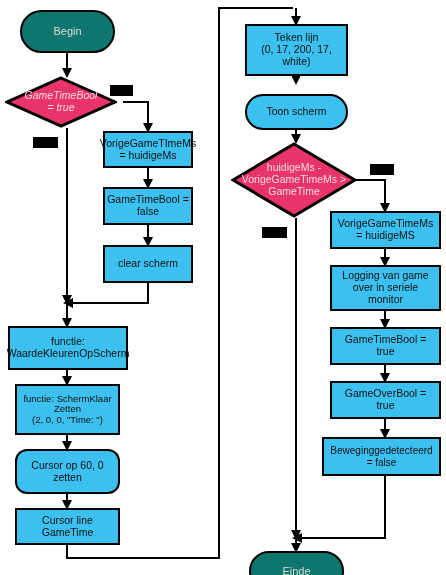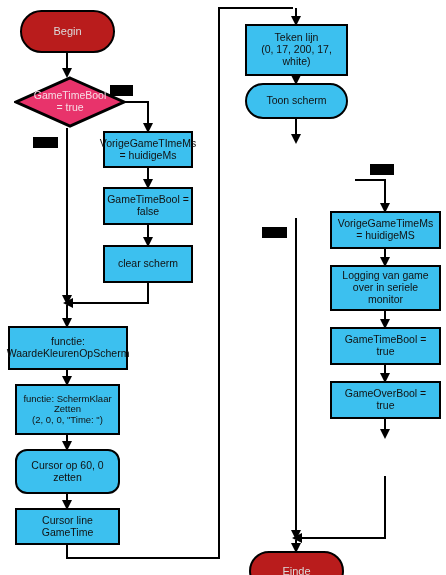--- a/index.html
+++ b/index.html
@@ -35,21 +35,21 @@
     white-space: pre-line;
     z-index: 3;
   }
   .process {
     background: #3CC0EF;
     border: 2px solid #000000;
     color: #111111;
     font-size: 10.5px;
   }
   .terminator {
-    background: #b91c1c;
+    background: #0f766e;
     border: 2px solid #000000;
     border-radius: 26px;
     color: #dcdcdc;
     font-size: 11px;
   }
   .decision-wrap {
     position: absolute;
     z-index: 3;
   }
   .decision-shape {
@@ -124,21 +124,21 @@
     <g fill="#000000">
       <path d="M 63 303 L 73 298 L 73 308 z"></path>
       <path d="M 292 538 L 302 533 L 302 543 z"></path>
     </g>
   </svg>
 
   <div class="node terminator" style="left:20px; top:10px; width:95px; height:43px;">
     <span>Begin</span>
   </div>
 
-  <div class="decision-wrap" style="left:14px; top:76px; width:112px; height:52px;">
+  <div class="decision-wrap" style="left:5px; top:76px; width:112px; height:52px;font-style:italic;">
     <svg class="decision-shape" viewBox="0 0 112 52" preserveAspectRatio="none">
       <polygon points="56,2 110,26 56,50 2,26" fill="#E8336B" stroke="#000000" stroke-width="3"></polygon>
     </svg>
     <div class="decision-label">GameTimeBool
 = true</div>
   </div>
 
   <div class="edge-label" style="left:110px; top:85px; width:23px; height:11px;">
     <span></span>
   </div>
@@ -178,24 +178,32 @@
 
   <div class="node process" style="left:15px; top:508px; width:105px; height:37px;">
     <span>Cursor line GameTime</span>
   </div>
 
   <div class="node process" style="left:245px; top:24px; width:103px; height:52px;">
     <span>Teken lijn
 (0, 17, 200, 17, white)</span>
   </div>
 
-  <div class="node process" style="left:245px; top:83px; width:103px; height:36px;border-radius:18px;">
+  <div class="node process" style="left:245px; top:94px; width:103px; height:36px;border-radius:18px;">
     <span>Toon scherm</span>
   </div>
 
+  <div class="decision-wrap" style="left:231px; top:142px; width:126px; height:76px;">
+    <svg class="decision-shape" viewBox="0 0 126 76" preserveAspectRatio="none">
+      <polygon points="63,2 124,38 63,74 2,38" fill="#E8336B" stroke="#000000" stroke-width="3"></polygon>
+    </svg>
+    <div class="decision-label">huidigeMs -
+VorigeGameTimeMs &gt;
+GameTime</div>
+  </div>
 
   <div class="edge-label" style="left:370px; top:164px; width:24px; height:11px;">
     <span></span>
   </div>
   <div class="edge-label" style="left:262px; top:227px; width:25px; height:11px;">
     <span></span>
   </div>
 
   <div class="node process" style="left:330px; top:211px; width:111px; height:38px;">
     <span>VorigeGameTimeMs
@@ -211,18 +219,22 @@
   <div class="node process" style="left:330px; top:327px; width:111px; height:38px;">
     <span>GameTimeBool =
 true</span>
   </div>
 
   <div class="node process" style="left:330px; top:381px; width:111px; height:38px;">
     <span>GameOverBool =
 true</span>
   </div>
 
+  <div class="node process" style="left:322px; top:437px; width:119px; height:39px; font-size:10px;">
+    <span>Beweginggedetecteerd
+= false</span>
+  </div>
 
   <div class="node terminator" style="left:249px; top:551px; width:95px; height:40px;">
     <span>Einde</span>
   </div>
 
 </div>
 
 </body></html>

